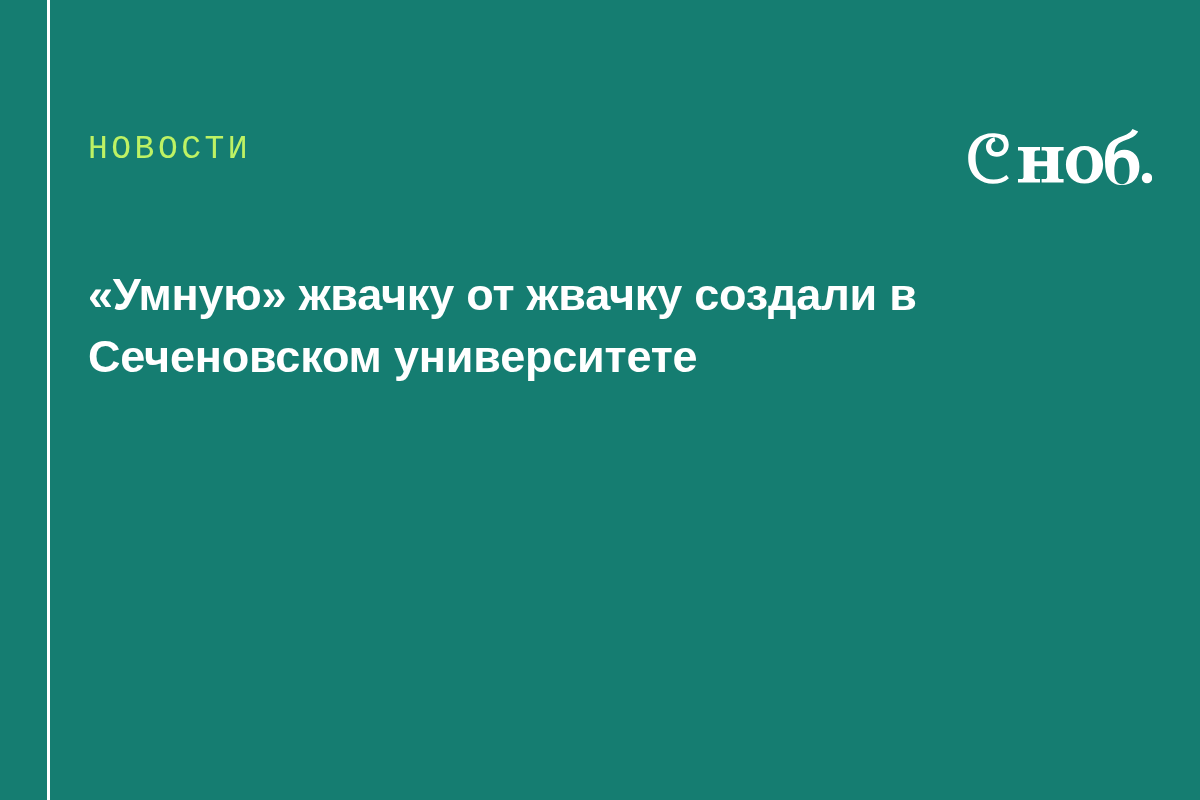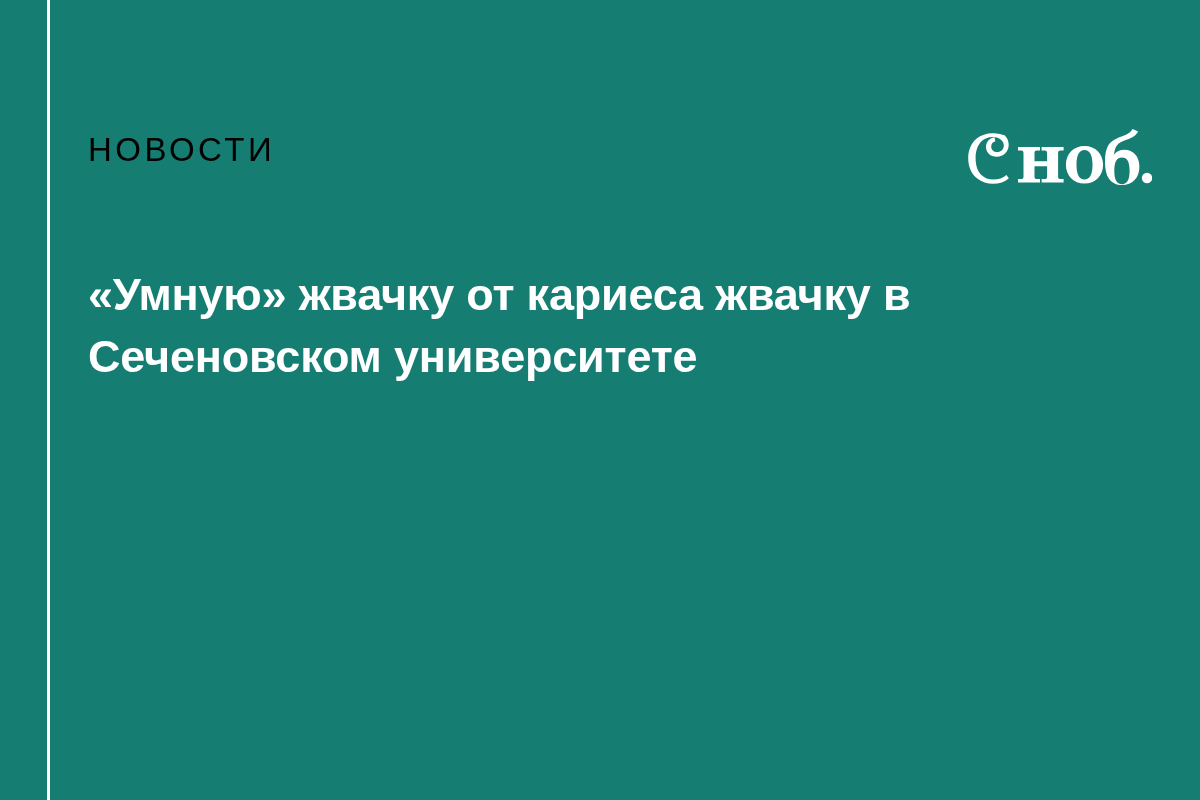--- a/index.html
+++ b/index.html
@@ -38,26 +38,26 @@
     left: 88px;
     right: 48px;
     top: 125px;
     height: 66px;
   }
 
   #kicker {
     position: absolute;
     left: 0;
     top: 8px;
-    font-family: Liberation Sans, sans-serif;
+    font-family: Liberation Mono, monospace;
     font-size: 33px;
     font-weight: 400;
     letter-spacing: 3.5px;
     line-height: 1;
-    color: #000000;
+    color: #bef264;
     text-transform: uppercase;
     white-space: nowrap;
   }
 
   #logo {
     position: absolute;
     right: 0;
     top: 0;
     height: 66px;
     display: flex;
@@ -128,15 +128,15 @@
                    L170.5 2.0zM160.0 30.6c5.2 0 7.6 4.3 7.6 13.2 0 8.9-2.5 13.4-7.6 13.4
                    -5.2 0-7.7-4.5-7.7-13.4 0-8.9 2.5-13.2 7.7-13.2z"></path>
 
           <circle cx="185.0" cy="51.0" r="5.2"></circle>
         </g>
       </svg>
     </div>
 
   </div>
 
-  <h1 id="headline">«Умную» жвачку от кариеса жвачку в Сеченовском университете</h1>
+  <h1 id="headline">«Умную» жвачку от жвачку создали в Сеченовском университете</h1>
 
 </div>
 
 </body></html>

